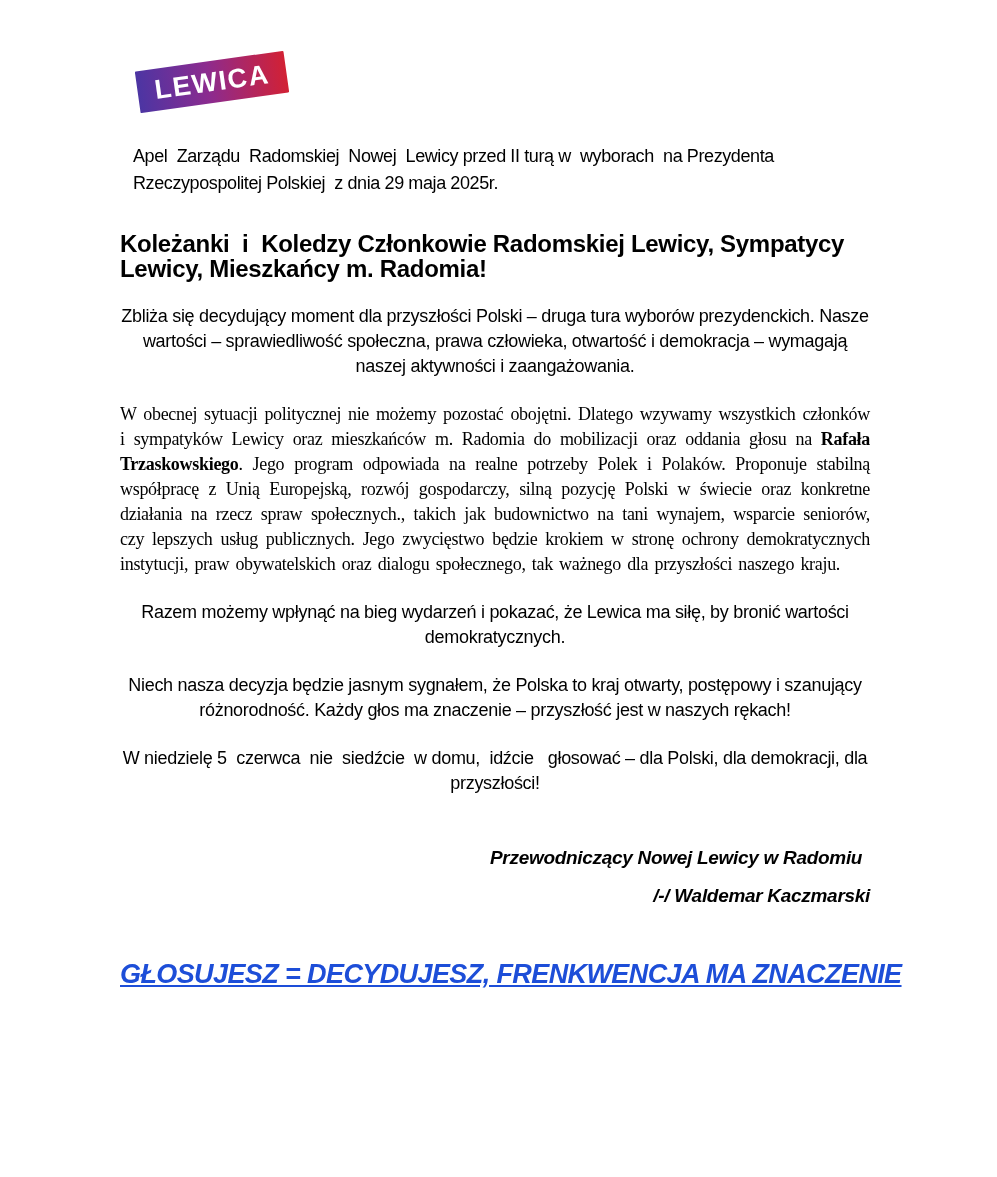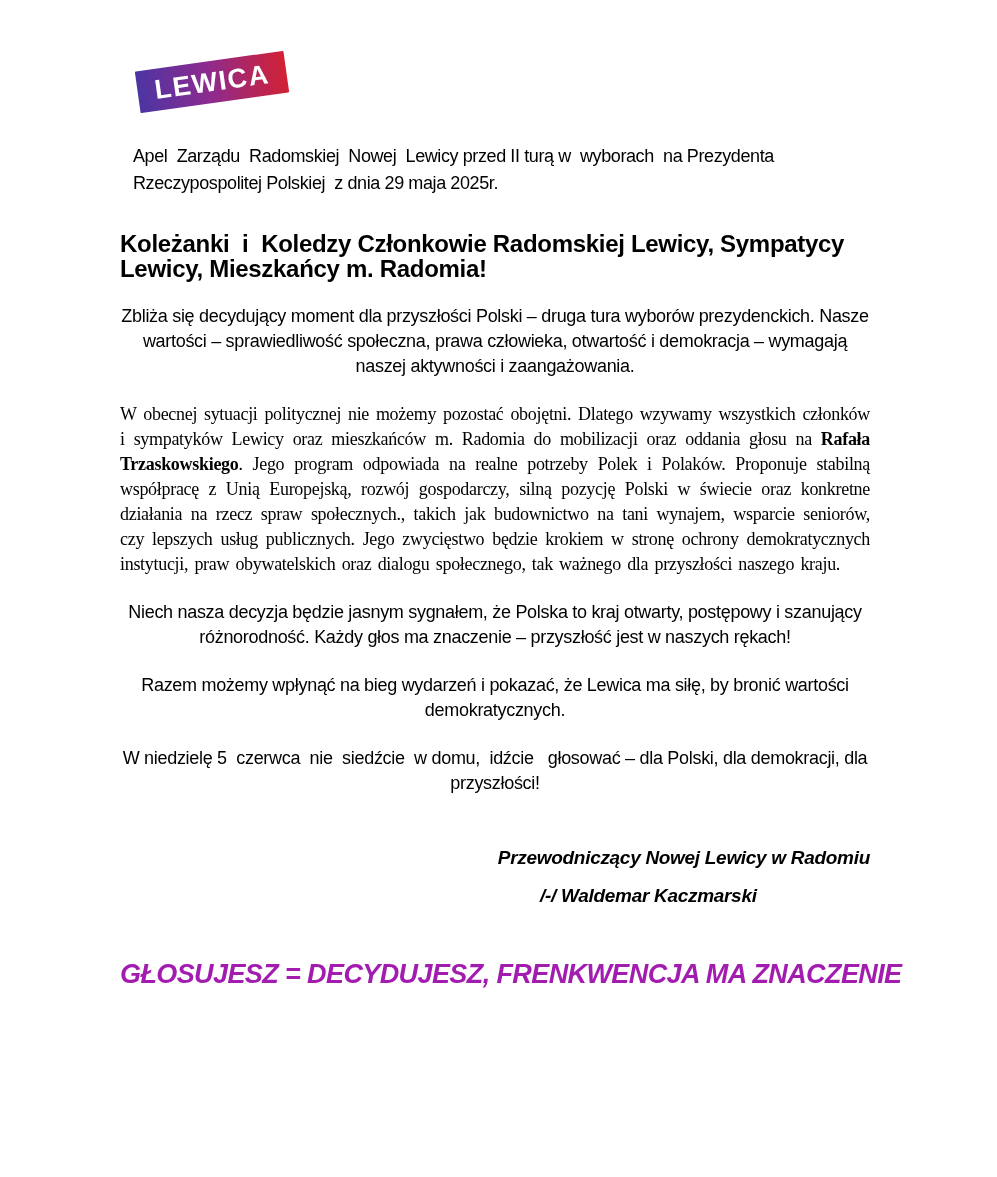--- a/index.html
+++ b/index.html
@@ -76,29 +76,29 @@
     word-spacing: 2px;
     font-family: Liberation Serif, serif;
   }
   .sig-line1 {
     margin: 49px 0 0 370px;
     font-size: 19px;
     font-weight: bold;
     font-style: italic;
     line-height: 25px;
     letter-spacing: -0.3px;
-    text-align: right;
   }
   .sig-line2 {
     margin: 13px 0 0 420px;
     font-size: 19px;
     font-weight: bold;
     font-style: italic;
     line-height: 25px;
     letter-spacing: -0.3px;
+    text-align: right;
   }
   .slogan {
     margin: 50px 0 0 0;
     font-size: 27px;
     font-weight: bold;
     font-style: italic;
     line-height: 32px;
     letter-spacing: -0.6px;
     white-space: nowrap;
   }
@@ -123,27 +123,27 @@
     </div>
 
     <div class="title">Apel  Zarządu  Radomskiej  Nowej  Lewicy przed II turą w  wyborach  na Prezydenta  Rzeczypospolitej Polskiej  z dnia 29 maja 2025r.</div>
 
     <div class="salutation">Koleżanki  i  Koledzy Członkowie Radomskiej Lewicy, Sympatycy Lewicy, Mieszkańcy m. Radomia!</div>
 
     <div class="para">Zbliża się decydujący moment dla przyszłości Polski – druga tura wyborów prezydenckich. Nasze wartości – sprawiedliwość społeczna, prawa człowieka, otwartość i demokracja – wymagają naszej aktywności i zaangażowania.</div>
 
     <div class="para justified"><span>W obecnej sytuacji politycznej nie możemy pozostać obojętni. Dlatego wzywamy wszystkich członków i sympatyków Lewicy oraz mieszkańców m. Radomia do mobilizacji oraz oddania głosu na </span><strong>Rafała Trzaskowskiego</strong><span>. Jego program odpowiada na realne potrzeby Polek i Polaków. Proponuje stabilną współpracę z Unią Europejską, rozwój gospodarczy, silną pozycję Polski w świecie oraz konkretne działania na rzecz spraw społecznych., takich jak budownictwo na tani wynajem, wsparcie seniorów, czy lepszych usług publicznych. Jego zwycięstwo będzie krokiem w stronę ochrony demokratycznych instytucji, praw obywatelskich oraz dialogu społecznego, tak ważnego dla przyszłości naszego kraju.</span></div>
 
+    <div class="para">Razem możemy wpłynąć na bieg wydarzeń i pokazać, że Lewica ma siłę, by bronić wartości demokratycznych.</div>
+
     <div class="para">Niech nasza decyzja będzie jasnym sygnałem, że Polska to kraj otwarty, postępowy i szanujący różnorodność. Każdy głos ma znaczenie – przyszłość jest w naszych rękach!</div>
-
-    <div class="para">Razem możemy wpłynąć na bieg wydarzeń i pokazać, że Lewica ma siłę, by bronić wartości demokratycznych.</div>
 
     <div class="para">W niedzielę 5  czerwca  nie  siedźcie  w domu,  idźcie   głosować – dla Polski, dla demokracji, dla przyszłości!</div>
 
     <div class="sig-line1">Przewodniczący Nowej Lewicy w Radomiu</div>
 
     <div class="sig-line2">/-/ Waldemar Kaczmarski</div>
 
-    <div class="slogan" style="color: #a21caf;">GŁOSUJESZ = DECYDUJESZ, FRENKWENCJA MA ZNACZENIE</div>
+    <div class="slogan" style="color: #1d4ed8; text-decoration: underline;">GŁOSUJESZ = DECYDUJESZ, FRENKWENCJA MA ZNACZENIE</div>
 
 
   </div>
 </div>
 
 </body></html>

